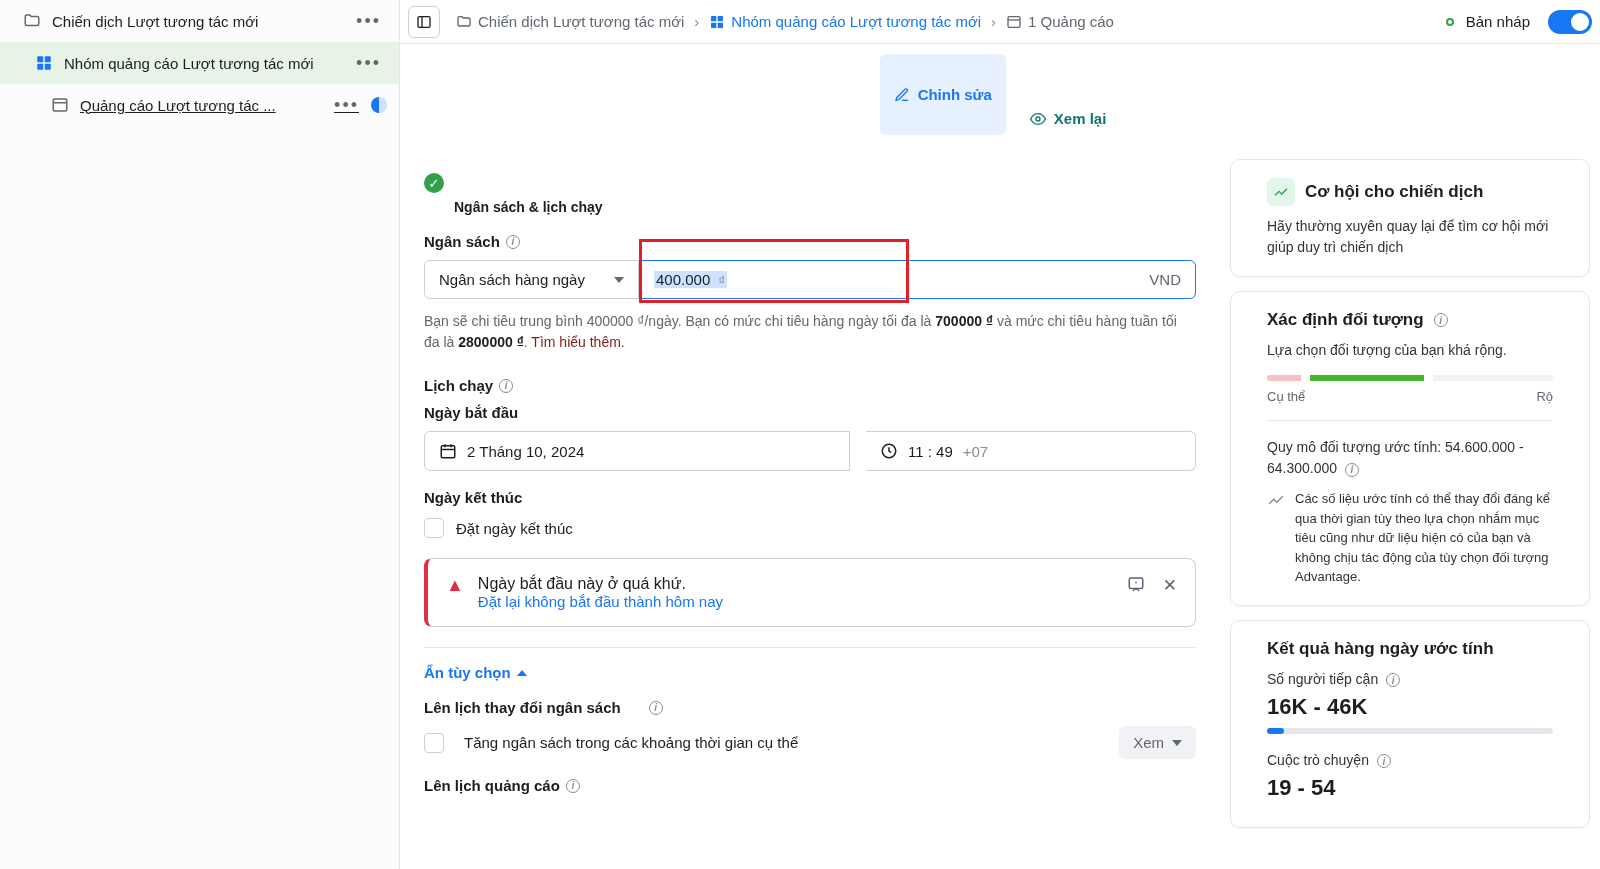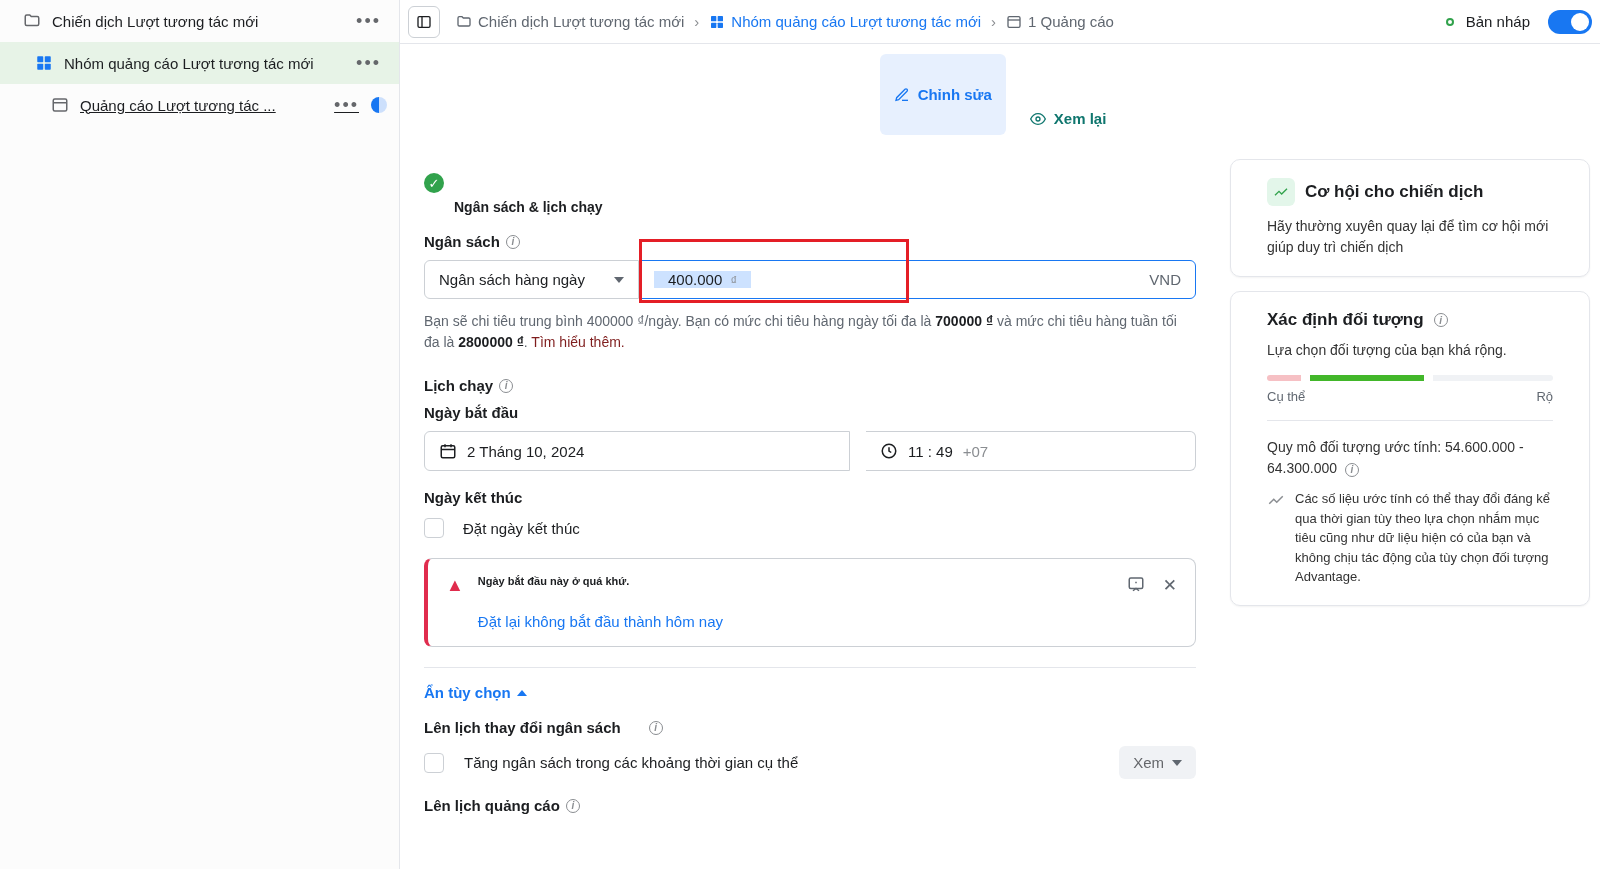--- a/index.html
+++ b/index.html
@@ -50,38 +50,38 @@
 .field-label { font-weight: 600; font-size: 15px; margin-bottom: 10px; display: flex; align-items: center; gap: 6px; }
 .info-icon { width: 14px; height: 14px; border: 1px solid #8a8d91; border-radius: 50%; display: inline-flex; align-items: center; justify-content: center; font-size: 10px; color: #8a8d91; font-style: italic; font-weight: 700; }
 
 .budget-row { display: flex; gap: 0; margin-bottom: 12px; }
 .select-box { border: 1px solid #ccd0d5; border-radius: 6px 0 0 6px; padding: 10px 14px; display: flex; align-items: center; gap: 8px; font-size: 15px; min-width: 215px; text-align: right; }
 .caret-down { border-left: 5px solid transparent; border-right: 5px solid transparent; border-top: 6px solid #606770; width: 0; height: 0; }
 .input-box-wrap { flex: 1; border: 1px solid #1877f2; border-radius: 0 6px 6px 0; display: flex; align-items: center; padding: 0 14px; position: relative; }
 .input-box-wrap .dong { color: #8a8d91; font-size: 13px; margin-left: 4px; }
 .input-box-wrap .currency { color: #606770; font-size: 15px; margin-left: 10px; }
 .red-box { position: absolute; left: -1px; top: -22px; width: 270px; height: 64px; border: 3px solid #e41e26; pointer-events: none; }
-.input-highlight { background: #cde2ff; padding: 0 14px; }
+.input-highlight { background: #cde2ff; padding: 0 2px; }
 
 .help-text { font-size: 14px; color: #606770; line-height: 1.5; margin-bottom: 24px; }
 .help-text b { color: #1c1e21; font-weight: 700; }
 .help-text a { color: #7f1d1d; text-decoration: none; }
 
 .date-row { display: flex; gap: 16px; }
 .date-box { border: 1px solid #ccd0d5; border-radius: 6px 0 0 6px; padding: 10px 14px; display: flex; align-items: center; gap: 10px; flex: 1; font-size: 15px; }
 .date-box.right { border-radius: 0 6px 6px 0; border-left: none; flex: 0 0 330px; }
 .date-box .tz { color: #8a8d91; }
 
-.checkbox-row { display: flex; align-items: center; gap: 19px; margin: 12px 0 20px 0; }
+.checkbox-row { display: flex; align-items: center; gap: 12px; margin: 12px 0 20px 0; }
 .checkbox { width: 20px; height: 20px; border: 1px solid #ccd0d5; border-radius: 4px; }
 
 .alert-box { border: 1px solid #ccd0d5; border-left: 4px solid #e02c4d; border-radius: 8px; padding: 16px 18px; display: flex; gap: 14px; margin: 20px 0; }
 .alert-box .warn-icon { color: #e02c4d; font-size: 18px; }
 .alert-box .body { flex: 1; }
-.alert-box .title { font-size: 11px; margin-bottom: 26px; font-weight: bold; }
+.alert-box .title { font-size: 16px; margin-bottom: 0; }
 .alert-box a { color: #1877f2; text-decoration: none; font-size: 15px; }
 .alert-box .actions { display: flex; gap: 18px; color: #606770; }
 .alert-box .actions span { cursor: pointer; font-size: 17px; }
 
 .divider { border: none; border-top: 1px solid #e4e6eb; margin: 16px 0; }
 
 .link-btn { color: #1877f2; font-weight: 600; font-size: 15px; display: inline-flex; align-items: center; gap: 6px; cursor: pointer; }
 .caret-up { border-left: 5px solid transparent; border-right: 5px solid transparent; border-bottom: 6px solid #1877f2; width: 0; height: 0; }
 
 .inline-row { display: flex; align-items: center; gap: 20px; margin: 10px 0; }
@@ -354,17 +354,34 @@
         <div class="est-row">
           <span class="zigzag">
             <svg width="18" height="18" viewBox="0 0 24 24" fill="none" stroke="currentColor" stroke-width="2">
                 <path d="M3 17l6-6 4 4 8-8"></path>
               </svg>
           </span>
           <p class="muted" style="font-size:13px;">Các số liệu ước tính có thể thay đổi đáng kể qua thời gian tùy theo lựa chọn nhắm mục tiêu cũng như dữ liệu hiện có của bạn và không chịu tác động của tùy chọn đối tượng Advantage.</p>
         </div>
       </div>
 
+      <div class="card">
+        <h3>Kết quả hàng ngày ước tính</h3>
+        <p class="muted" style="margin-top:8px;">
+          <span>Số người tiếp cận</span>
+          <span class="info-icon" style="margin-left:4px;">i</span>
+        </p>
+        <div class="big-num">16K - 46K</div>
+        <div class="bar-thin">
+            <div class="fill" style="width:6%;"></div>
+          </div>
+
+        <p class="muted">
+          <span>Cuộc trò chuyện</span>
+          <span class="info-icon" style="margin-left:4px;">i</span>
+        </p>
+        <div class="big-num">19 - 54</div>
+      </div>
 
     </div>
   </div>
 
 </div>
 
 </body></html>

